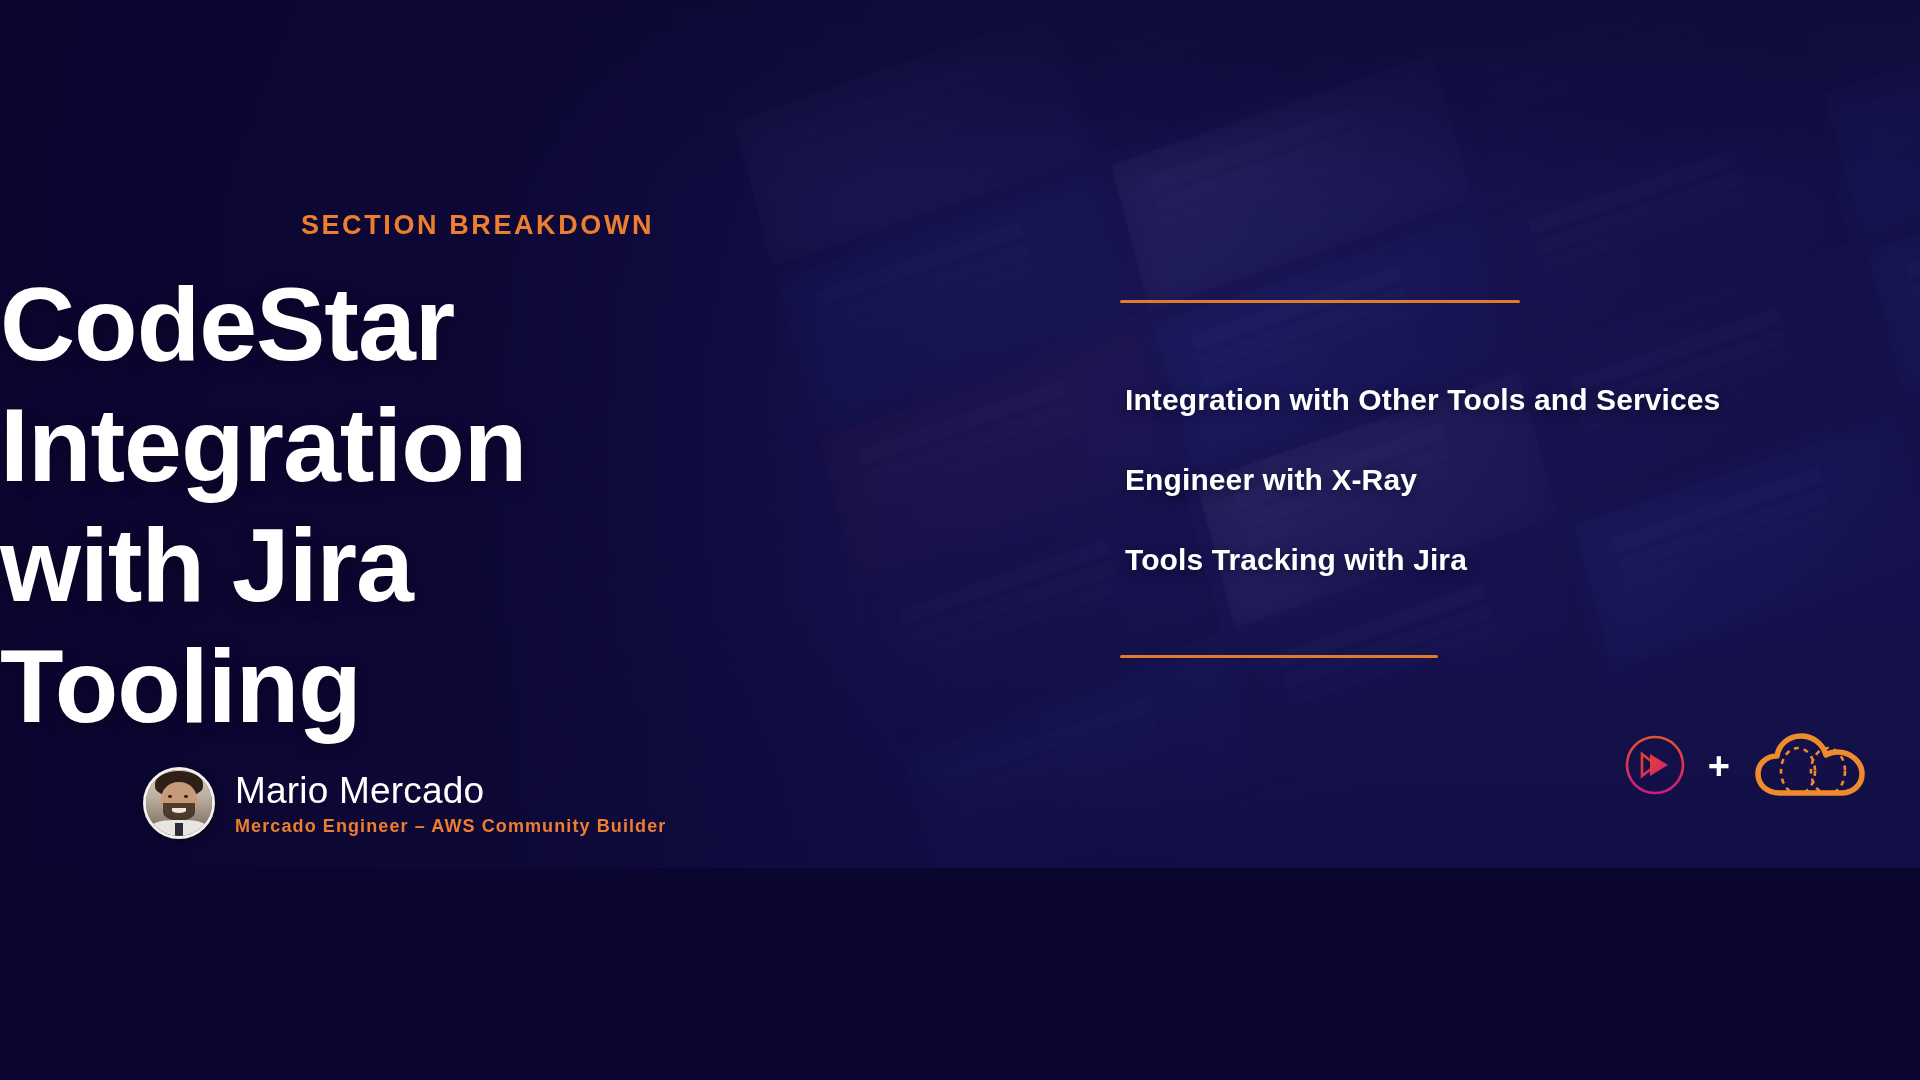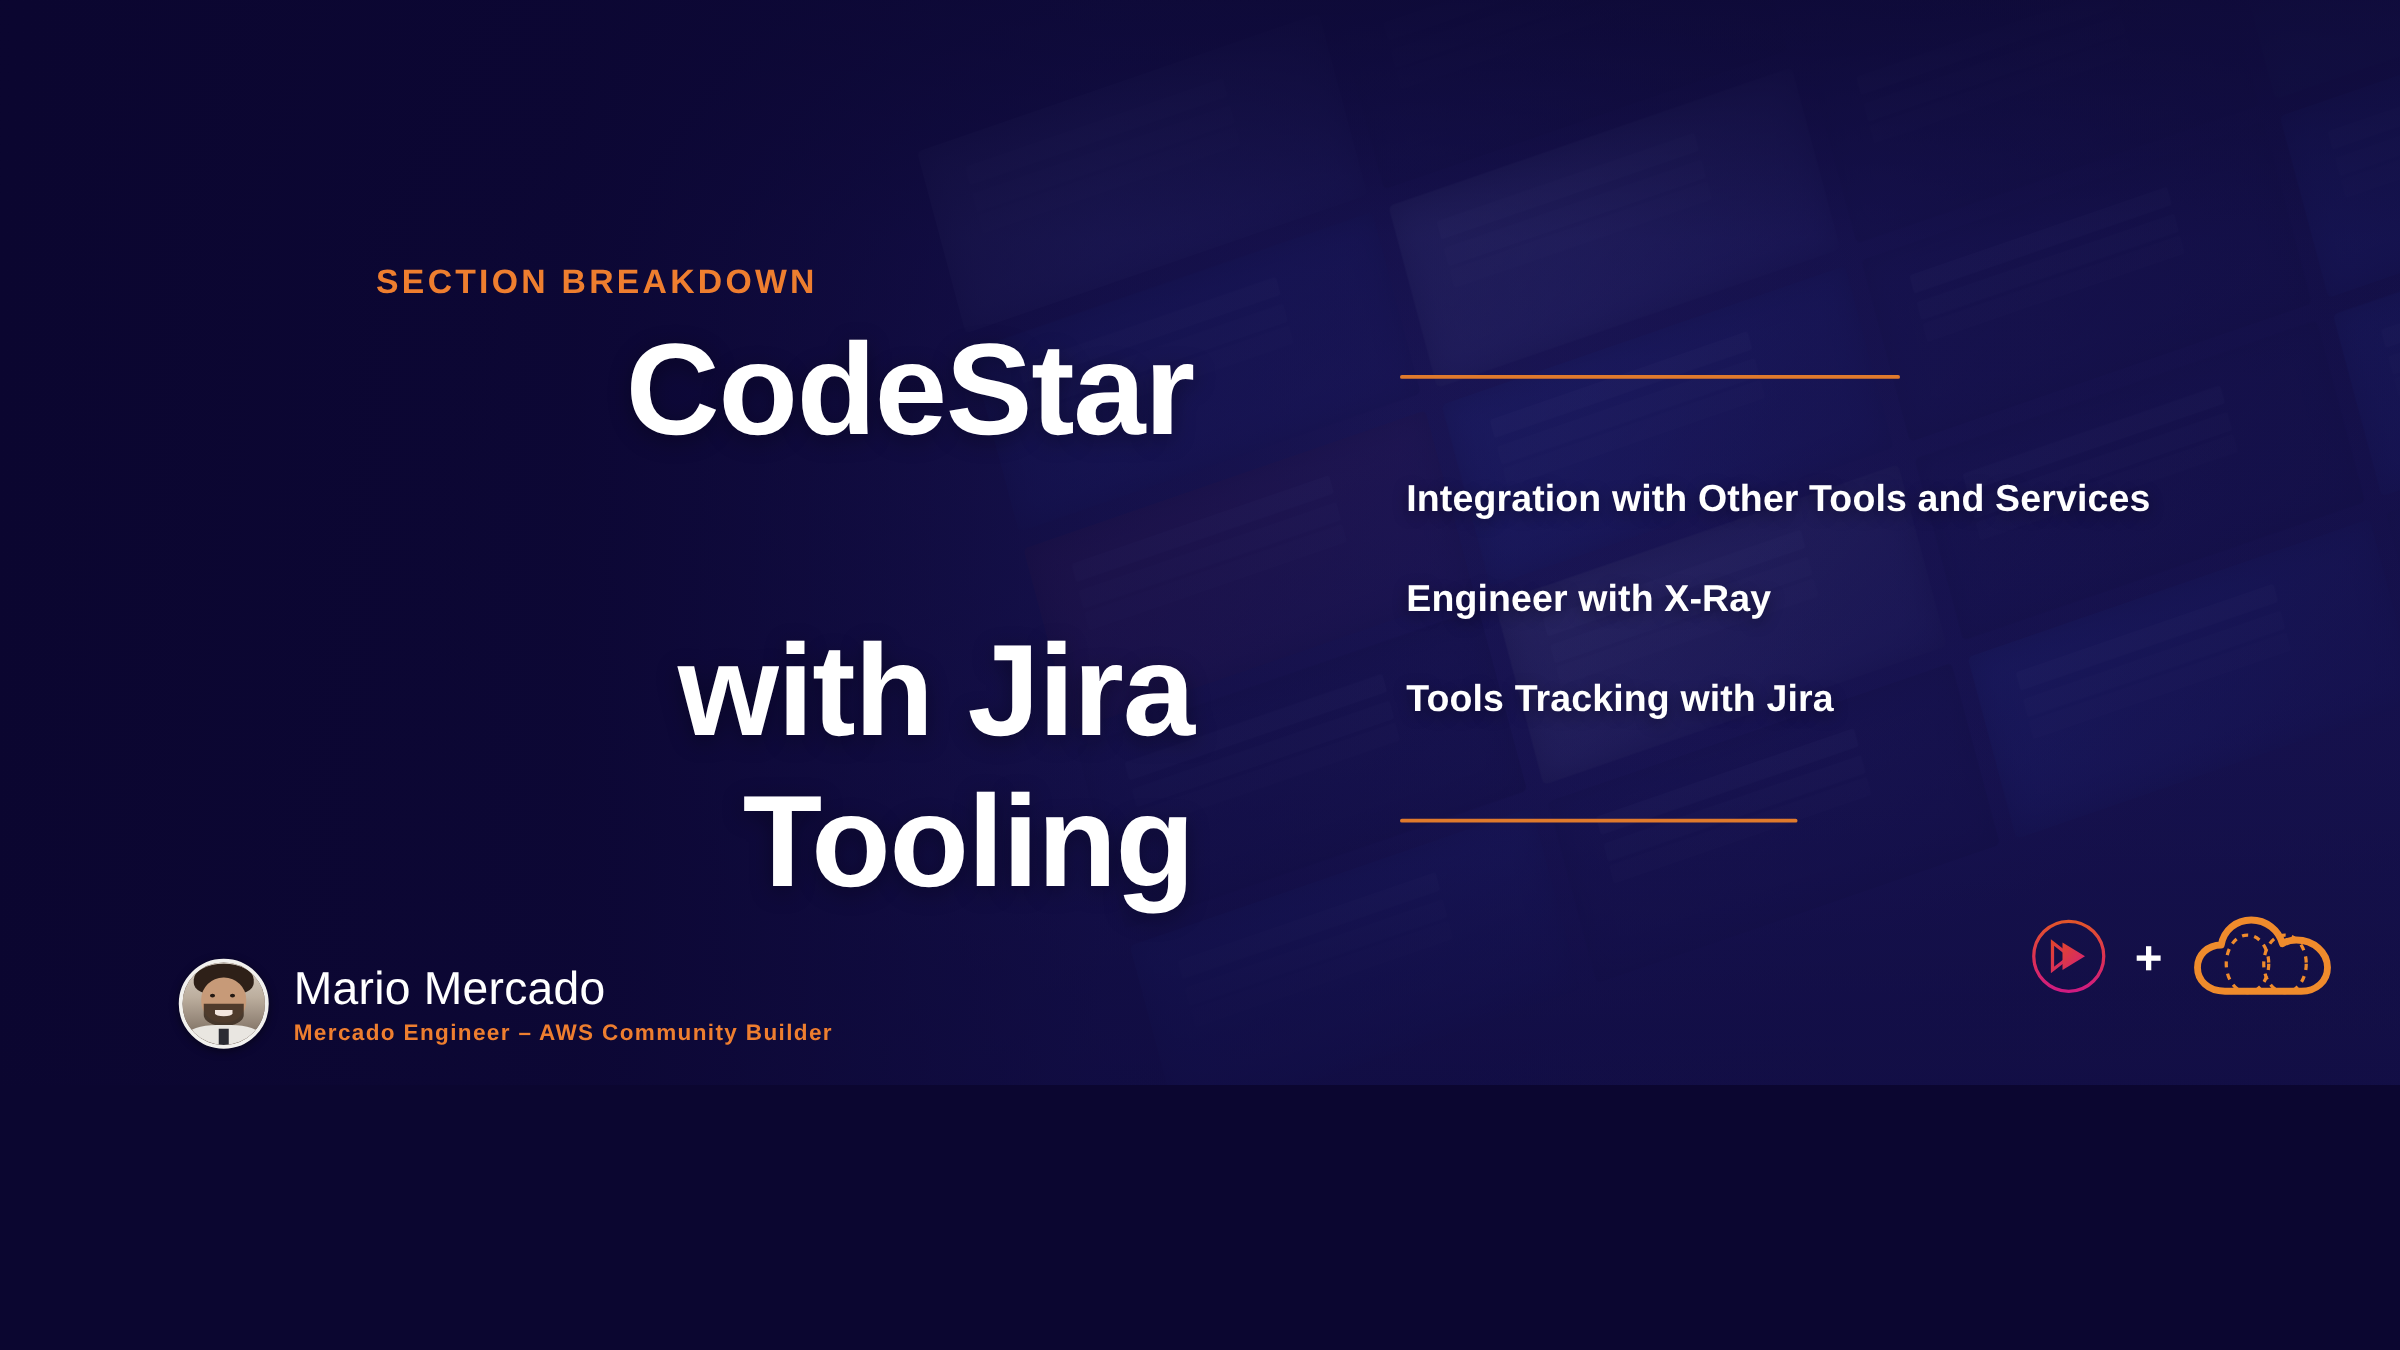--- a/index.html
+++ b/index.html
@@ -76,22 +76,22 @@
     left:0; top:210px; width:955px;
     text-align:center;
     color:#ee7e2f;
     font-size:27px;
     font-weight:bold;
     letter-spacing:2.6px;
   }
 
   .headline{
     position:absolute;
-    left:0; top:252px; width:955px;
-    text-align:right;
+    left:0; top:264px; width:955px;
+    text-align:left;
     color:#ffffff;
     font-size:104px;
     font-weight:bold;
     line-height:1.16;
     letter-spacing:-1px;
     text-shadow:0 4px 18px rgba(0,0,0,.35);
   }
 
   
   .topics{
@@ -205,21 +205,21 @@
 
   </div>
   <div class="bg-veil"></div>
 
   <div class="content">
 
     <div class="eyebrow">SECTION BREAKDOWN</div>
 
     <h1 class="headline">
       <span>CodeStar</span><br>
-      <br>
+      <span>Integration</span><br>
       <span>with Jira</span><br>
       <span>Tooling</span>
     </h1>
 
     <div class="topics">
       <div class="rule top"></div>
       <div class="topics-inner">
         <ul class="topic-list">
           <li class="topic">Integration with Other Tools and Services</li>
           <li class="topic">Engineer with X-Ray</li>

